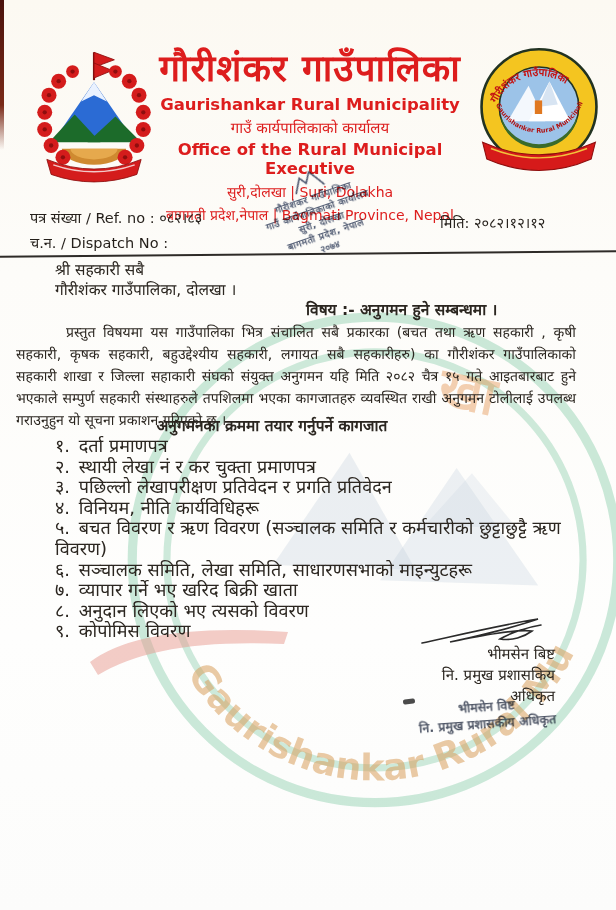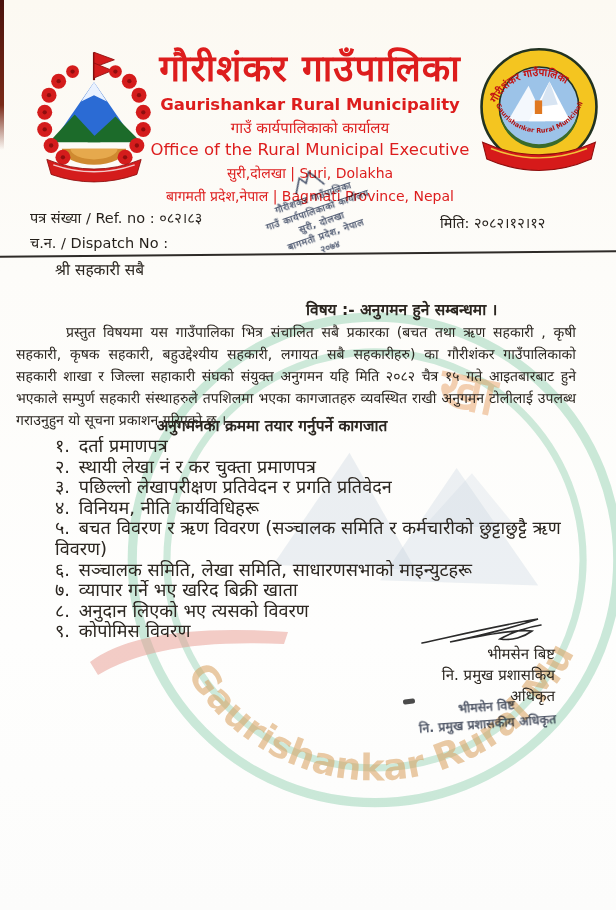--- a/index.html
+++ b/index.html
@@ -13,21 +13,21 @@
     color:#2b2620;
   }
   .abs{position:absolute;}
   
   .edge-strip{left:0;top:0;width:4px;height:150px;background:linear-gradient(180deg,#4a120c,#7a2a18 70%,rgba(122,42,24,0));}
   
   .hdr{left:150px;top:48px;width:320px;text-align:center;color:#dd1d1d;z-index:2;}
   .hdr .t-np{font-size:37px;font-weight:bold;line-height:1.15;letter-spacing:1px;}
   .hdr .t-en{font-size:16.5px;font-weight:bold;margin-top:4px;}
   .hdr .o-np{font-size:15px;margin-top:3px;}
-  .hdr .o-en{font-size:16.5px;font-weight:normal;margin-top:3px;}
+  .hdr .o-en{font-size:16.5px;font-weight:bold;margin-top:3px;}
   .hdr .ad{font-size:14px;margin-top:4px;}
   .logo{z-index:2;}
   
   .meta{font-size:14.5px;color:#241f1a;z-index:2;}
   .rule{left:-4px;top:253px;width:624px;border-top:2px solid #2e2b28;transform:rotate(-0.5deg);z-index:1;}
   
   .stamp-round{left:248px;top:168px;width:140px;text-align:center;transform:rotate(-19deg);color:#33405e;z-index:3;opacity:.85;filter:blur(.2px);mix-blend-mode:multiply;}
   .stamp-round .ln{font-size:9.5px;line-height:13px;font-weight:bold;letter-spacing:.5px;}
   .stamp-round .yr{font-size:9.5px;font-weight:bold;}
   
@@ -176,20 +176,21 @@
     </svg>
     <div class="ln">गौरीशंकर गाउँपालिका</div>
     <div class="ln">गाउँ कार्यपालिकाको कार्यालय</div>
     <div class="ln">सुरी, दोलखा</div>
     <div class="ln">बागमती प्रदेश, नेपाल</div>
     <div class="yr">२०७४</div>
   </div>
 
   <div class="abs addr">
     <div>श्री सहकारी सबै</div>
+    <div>गौरीशंकर गाउँपालिका, दोलखा ।</div>
   </div>
 
   <div class="abs subject">विषय :- अनुगमन हुने सम्बन्धमा ।</div>
 
   <div class="abs bodytext">प्रस्तुत विषयमा यस गाउँपालिका भित्र संचालित सबै प्रकारका (बचत तथा ऋण सहकारी , कृषी सहकारी, कृषक सहकारी, बहुउद्देश्यीय सहकारी, लगायत सबै सहकारीहरु) का गौरीशंकर गाउँपालिकाको सहकारी शाखा र जिल्ला सहाकारी संघको संयुक्त अनुगमन यहि मिति २०८२ चैत्र १५ गते आइतबारबाट हुने भएकाले सम्पुर्ण सहकारी संस्थाहरुले तपशिलमा भएका कागजातहरु व्यवस्थित राखी अनुगमन टोलीलाई उपलब्ध गराउनुहुन यो सूचना प्रकाशन गरिएको छ ।</div>
 
   <div class="abs list-head">अनुगमनका क्रममा तयार गर्नुपर्ने कागजात</div>
 
   <ul class="abs doclist">
     <li><span class="n">१.</span> <span>दर्ता प्रमाणपत्र</span></li>

